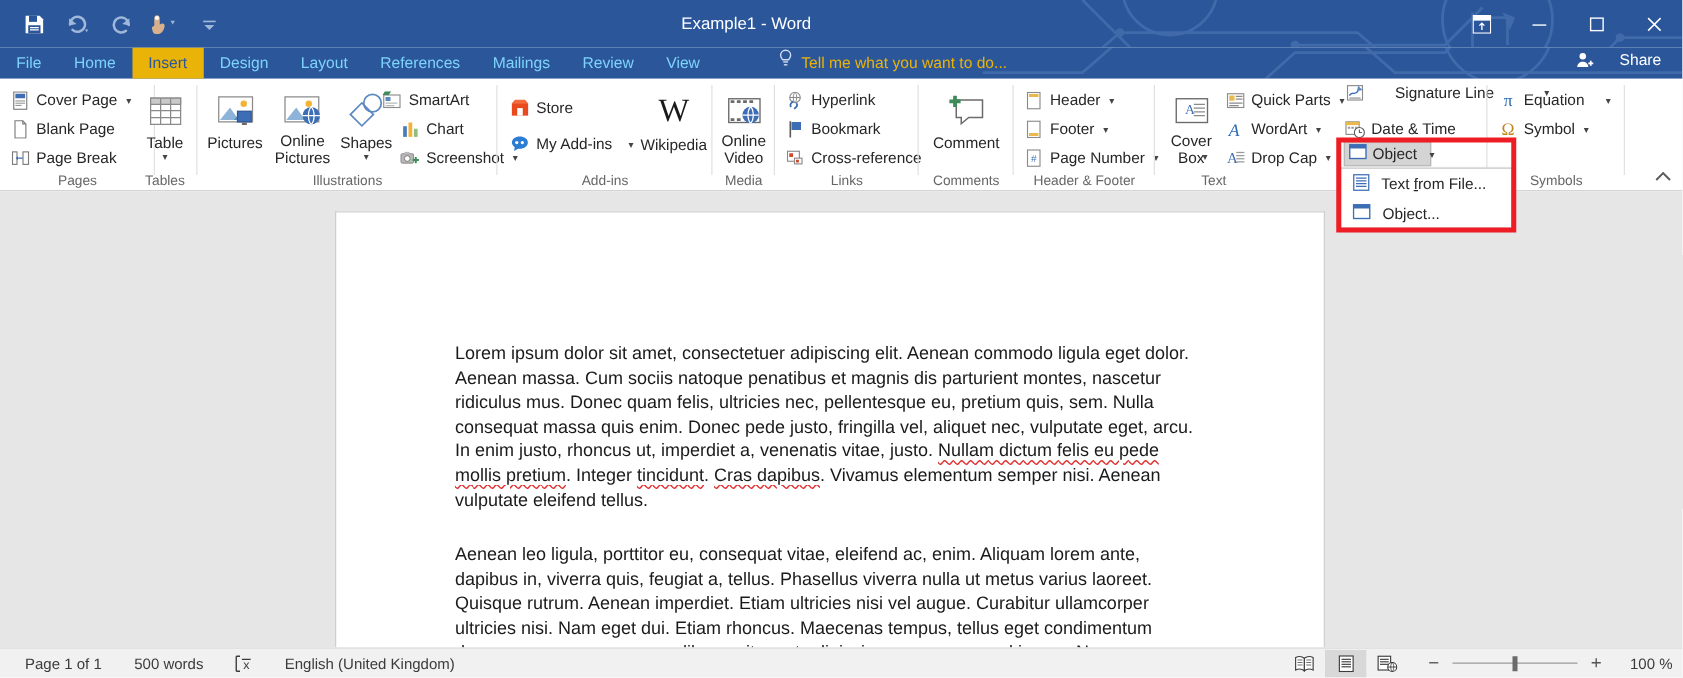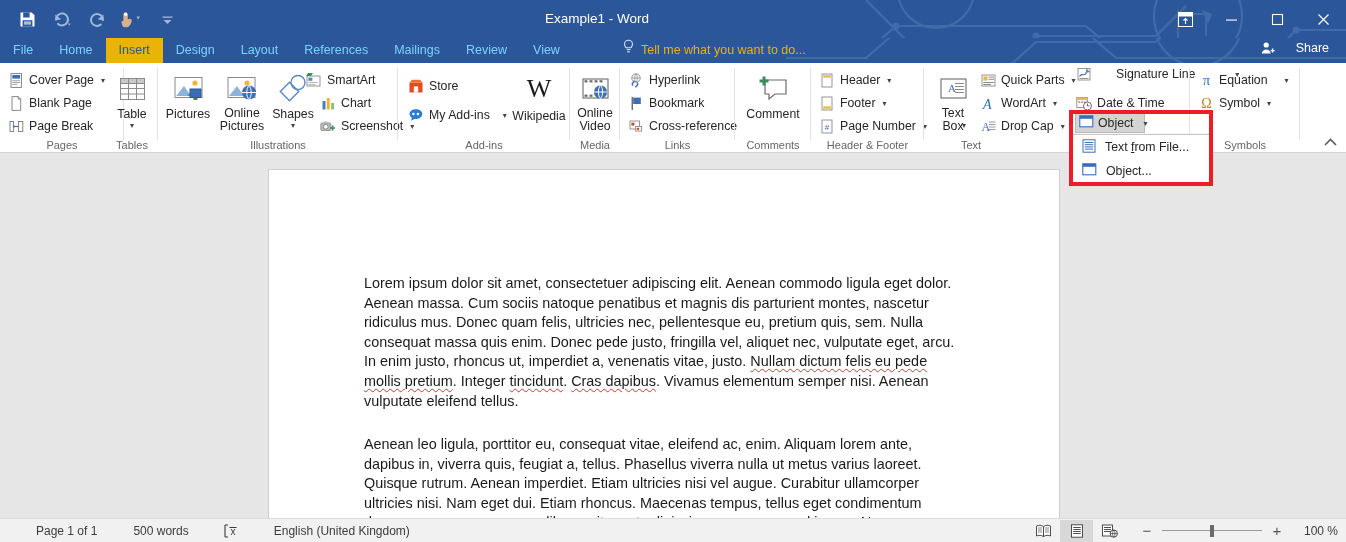--- a/index.html
+++ b/index.html
@@ -153,21 +153,21 @@
     text-underline-offset: 2px;
   }
 
   
   .statusbar {
     position: absolute; bottom: 0; left: 0; width: 1346px; height: 24px;
     background: #f1f1f1; border-top: 1px solid #dcdcdc;
     display: flex; align-items: center;
     font-size: 12px; color: #3b3b3b;
   }
-  .sb-left { display: flex; align-items: center; gap: 12px; padding-left: 24px; }
+  .sb-left { display: flex; align-items: center; gap: 2px; padding-left: 8px; }
   .sb-item { padding: 0 12px; height: 24px; line-height: 24px; white-space: nowrap; }
   .sb-right { position: absolute; right: 8px; display: flex; align-items: center; gap: 0; height: 24px; }
   .viewbtn {
     width: 33px; height: 22px; display: flex; align-items: center; justify-content: center;
     color: #3b3b3b;
   }
   .viewbtn.sel { background: #d8d8d8; }
   .zoomctl { display: flex; align-items: center; gap: 8px; margin-left: 14px; }
   .zoom-sign { width: 14px; text-align: center; font-size: 15px; color: #555; line-height: 14px; }
   .zoomtrack { position: relative; width: 100px; height: 14px; }
@@ -596,21 +596,21 @@
               <rect x="3" y="3" width="25" height="19" fill="#fff" stroke="#6b6b6b" stroke-width="1.1"></rect>
               <text x="10" y="15.5" font-family="Liberation Serif, serif" font-size="11" fill="#3d6eb5">A</text>
               <g fill="#8a8a8a">
                 <rect x="17" y="7" width="9" height="1"></rect>
                 <rect x="17" y="10" width="9" height="1"></rect>
                 <rect x="17" y="13" width="9" height="1"></rect>
                 <rect x="17" y="16" width="9" height="1"></rect>
               </g>
             </svg>
         </span>
-        <span class="blabel" style="line-height:13px;">Text Box</span>
+        <span class="blabel" style="line-height:13px;">Cover Box</span>
         <span class="bcaret" style="margin-left:22px; margin-top:-11px;">▾</span>
       </div>
 
       <div class="srow" style="left:56px; top:6px;">
         <span class="ico">
           <svg width="15" height="15" viewBox="0 0 15 15">
               <rect x="1" y="2" width="13" height="11" fill="#fff" stroke="#8a8a8a" stroke-width=".9"></rect>
               <rect x="2.4" y="3.4" width="4.2" height="4.2" fill="#e9b94d"></rect>
               <g fill="#8a8a8a">
                 <rect x="7.6" y="3.6" width="5.4" height="1"></rect>

